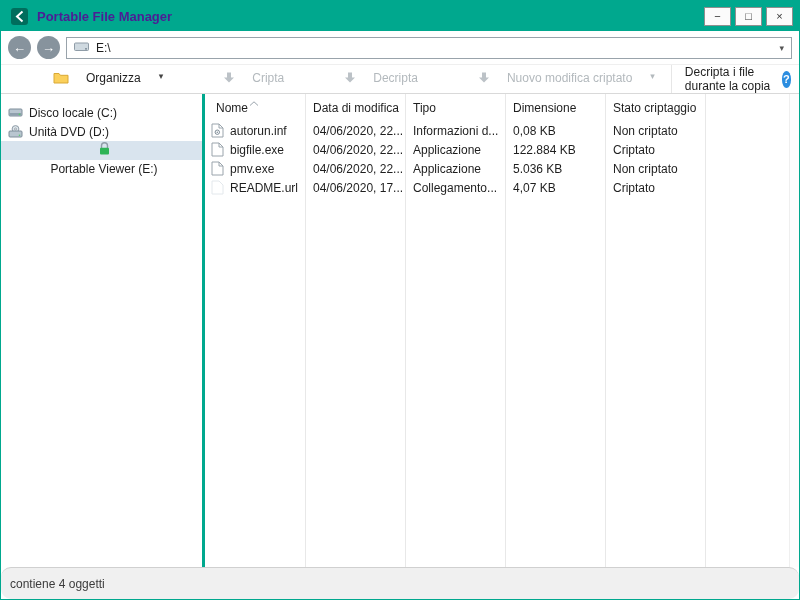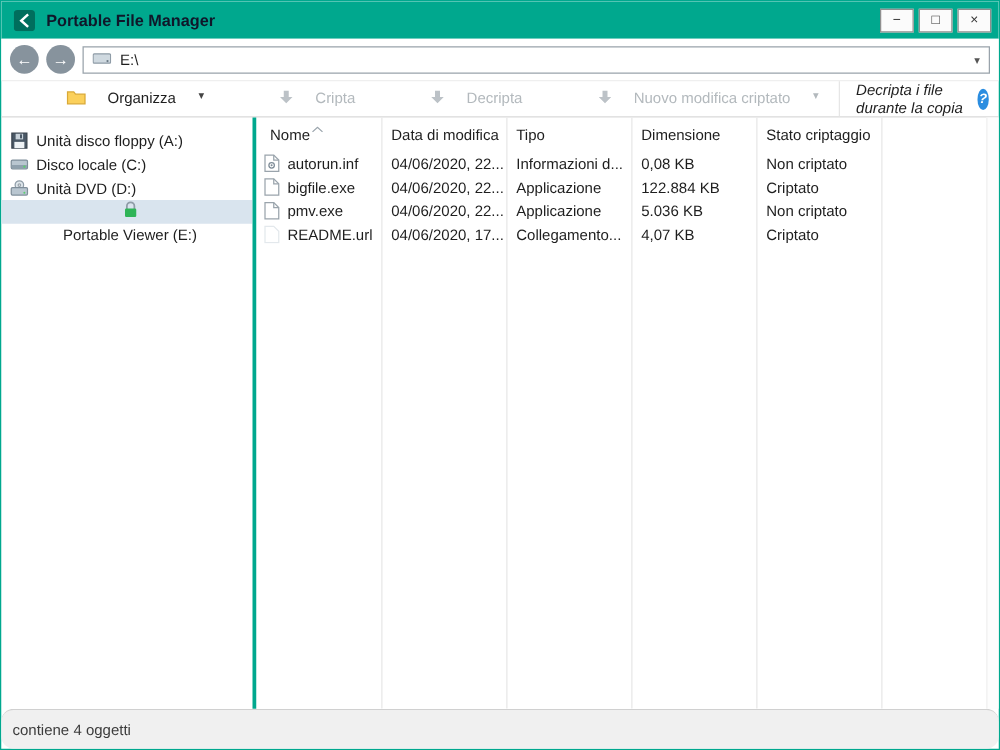--- a/index.html
+++ b/index.html
@@ -13,21 +13,21 @@
     font-size:12px;color:#1e1e1e;
     overflow:hidden;
   }
   
   .titlebar{
     flex:0 0 30px;background:#00a88e;
     display:flex;align-items:center;
     padding:0 6px 0 10px;gap:9px;
   }
   .app-logo{width:17px;height:17px;display:flex;align-items:center;justify-content:center;}
-  .title{color:#0f172a;font-weight:bold;font-size:13px;flex:1;}
+  .title{color:#4c1d95;font-weight:bold;font-size:13px;flex:1;}
   .win-controls{display:flex;}
   .win-btn{
     width:27px;height:19px;margin-left:4px;
     background:#fbfbfb;border:1px solid #8f8f8f;
     color:#333;font-size:11px;line-height:1;
     display:flex;align-items:center;justify-content:center;
     cursor:default;
   }
   
   .navbar{
@@ -49,21 +49,21 @@
     flex:0 0 28px;display:flex;align-items:center;
     padding:0 8px;gap:16px;
     border-top:1px solid #efefef;border-bottom:1px solid #d9d9d9;
   }
   .tb-item{display:flex;gap:17px;white-space:nowrap;padding-left:44px;}
   .tb-item .caret{font-size:9px;color:#444;margin-left:1px;}
   .tb-item.disabled{color:#b3b9bd;}
   .tb-item.disabled .caret{color:#b3b9bd;}
   .tb-right{
     margin-left:auto;display:flex;align-items:center;gap:9px;
-    border-left:1px solid #e6e6e6;padding-left:13px;align-self:stretch;font-style:italic;
+    border-left:1px solid #e6e6e6;padding-left:13px;align-self:stretch;
   }
   .help{
     width:17px;height:17px;border-radius:50%;
     background:#2b8de0;color:#fff;font-size:11px;font-weight:bold;
     display:flex;align-items:center;justify-content:center;
   }
   
   .content{flex:1;display:flex;min-height:0;}
   .sidebar{width:201px;padding-top:9px;overflow:hidden;}
   .side-item{
@@ -162,31 +162,20 @@
     </div>
     <div class="tb-right">
       <span>Decripta i file durante la copia</span>
       <span class="help">?</span>
     </div>
   </div>
 
   <div class="content">
 
     <div class="sidebar">
-      <div class="side-item">
-        <span class="ico">
-          <svg width="15" height="15" viewBox="0 0 15 15">
-              <rect x="1.5" y="1.5" width="12" height="12" fill="#4a5866" stroke="#39434d"></rect>
-              <rect x="4.5" y="2" width="6" height="4.5" fill="#c8d2da"></rect>
-              <rect x="8" y="2.5" width="1.6" height="3.2" fill="#4a5866"></rect>
-              <rect x="3.5" y="8.5" width="8" height="5" fill="#eef2f5"></rect>
-            </svg>
-        </span>
-        <span>Unità disco floppy (A:)</span>
-      </div>
       <div class="side-item">
         <span class="ico">
           <svg width="15" height="15" viewBox="0 0 15 15">
               <rect x="1" y="4" width="13" height="7" rx="1" fill="#b9c6d0" stroke="#7f8e9a"></rect>
               <rect x="1.5" y="8" width="12" height="2.6" fill="#8fa0ad"></rect>
               <circle cx="11.5" cy="9.3" r="0.9" fill="#57d06b"></circle>
             </svg>
         </span>
         <span>Disco locale (C:)</span>
       </div>

